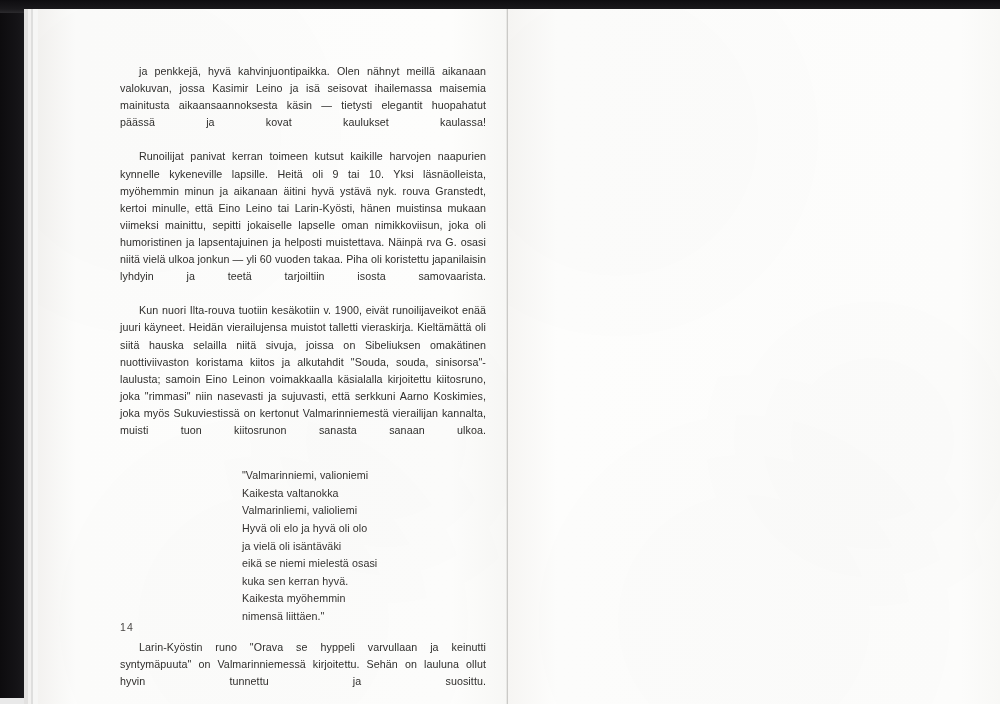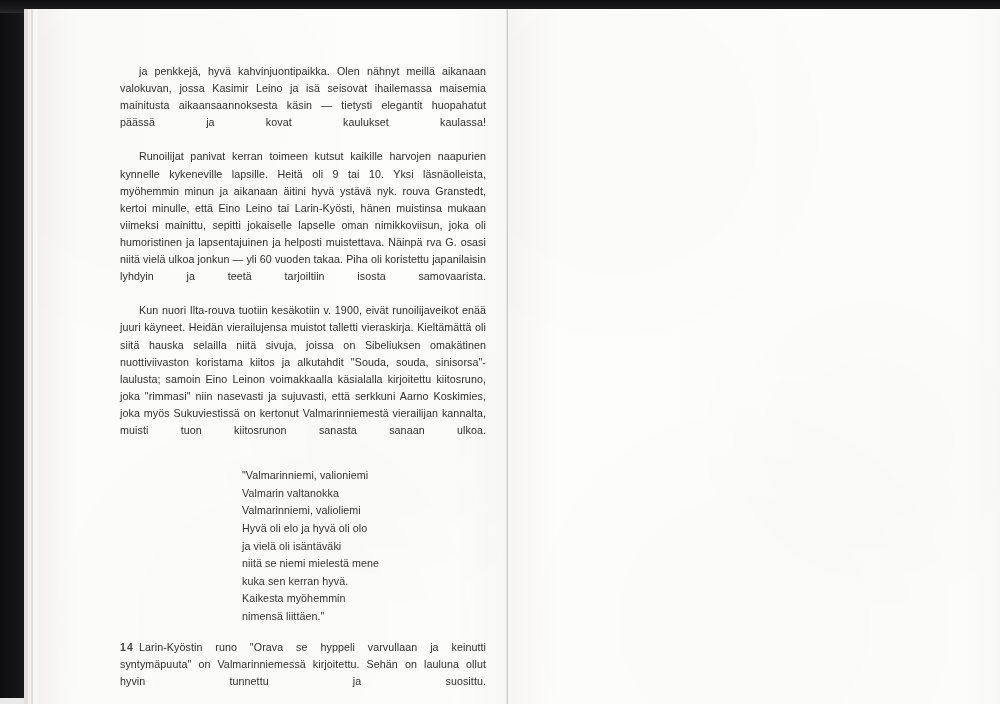--- a/index.html
+++ b/index.html
@@ -142,21 +142,21 @@
   }
   .poem .vline { display: block; white-space: pre; }
 
   .folio {
     position: absolute;
     font-family: "Liberation Sans", sans-serif;
     font-size: 10.5px;
     color: #4a4846;
     letter-spacing: 1.2px;
   }
-  .folio.verso-folio { left: 82px;  top: 632px; font-weight: bold; }
+  .folio.verso-folio { left: 82px;  top: 612px; }
 </style>
 </head>
 <body>
 
 <div id="scan">
 
   <div class="scan-bg-left"></div>
   <div class="scan-bg-top"></div>
   <div class="scan-bg-bottom"></div>
 
@@ -170,25 +170,25 @@
     <div class="leaf verso">
       <div class="paper-noise"></div>
 
       <div class="textblock verso-col">
         <p class="para">ja penkkejä, hyvä kahvinjuontipaikka. Olen nähnyt meillä aikanaan valokuvan, jossa Kasimir Leino ja isä seisovat ihailemassa maisemia mainitusta aikaansaannoksesta käsin — tietysti elegantit huopahatut päässä ja kovat kaulukset kaulassa!</p>
         <p class="para">Runoilijat panivat kerran toimeen kutsut kaikille harvojen naapurien kynnelle kykeneville lapsille. Heitä oli 9 tai 10. Yksi läsnäolleista, myöhemmin minun ja aikanaan äitini hyvä ystävä nyk. rouva Granstedt, kertoi minulle, että Eino Leino tai Larin-Kyösti, hänen muistinsa mukaan viimeksi mainittu, sepitti jokaiselle lapselle oman nimikkoviisun, joka oli humoristinen ja lapsentajuinen ja helposti muistettava.   Näinpä rva G. osasi niitä vielä ulkoa jonkun — yli 60 vuoden takaa.   Piha oli koristettu japanilaisin lyhdyin ja teetä tarjoiltiin isosta samovaarista.</p>
         <p class="para">Kun nuori Ilta-rouva tuotiin kesäkotiin v. 1900, eivät runoilijaveikot enää juuri käyneet.   Heidän vierailujensa muistot talletti vieraskirja. Kieltämättä oli siitä hauska selailla niitä sivuja, joissa on Sibeliuksen omakätinen nuottiviivaston koristama kiitos ja alkutahdit "Souda, souda, sinisorsa"- laulusta; samoin Eino Leinon voimakkaalla käsialalla kirjoitettu kiitosruno, joka "rimmasi" niin nasevasti ja sujuvasti, että serkkuni Aarno Koskimies, joka myös Sukuviestissä on kertonut Valmarinniemestä vierailijan kannalta, muisti tuon kiitosrunon sanasta sanaan ulkoa.</p>
 
         <div class="poem">
           <span class="vline">"Valmarinniemi, valioniemi</span>
-          <span class="vline">Valmarin valtanokka</span>
-          <span class="vline">Valmarinniemi, valioliemi</span>
+          <span class="vline">Kaikesta valtanokka</span>
+          <span class="vline">Valmarinliemi, valioliemi</span>
           <span class="vline">Hyvä oli elo ja hyvä oli olo</span>
           <span class="vline">ja vielä oli isäntäväki</span>
-          <span class="vline">niitä se niemi mielestä mene</span>
+          <span class="vline">eikä se niemi mielestä osasi</span>
           <span class="vline">kuka sen kerran hyvä.</span>
           <span class="vline">Kaikesta myöhemmin</span>
           <span class="vline">nimensä liittäen."</span>
         </div>
 
         <p class="para">Larin-Kyöstin runo "Orava se hyppeli varvullaan ja keinutti syntymäpuuta" on Valmarinniemessä kirjoitettu. Sehän on lauluna ollut hyvin tunnettu ja suosittu.</p>
       </div>
 
       <div class="folio verso-folio">14</div>
     </div>

